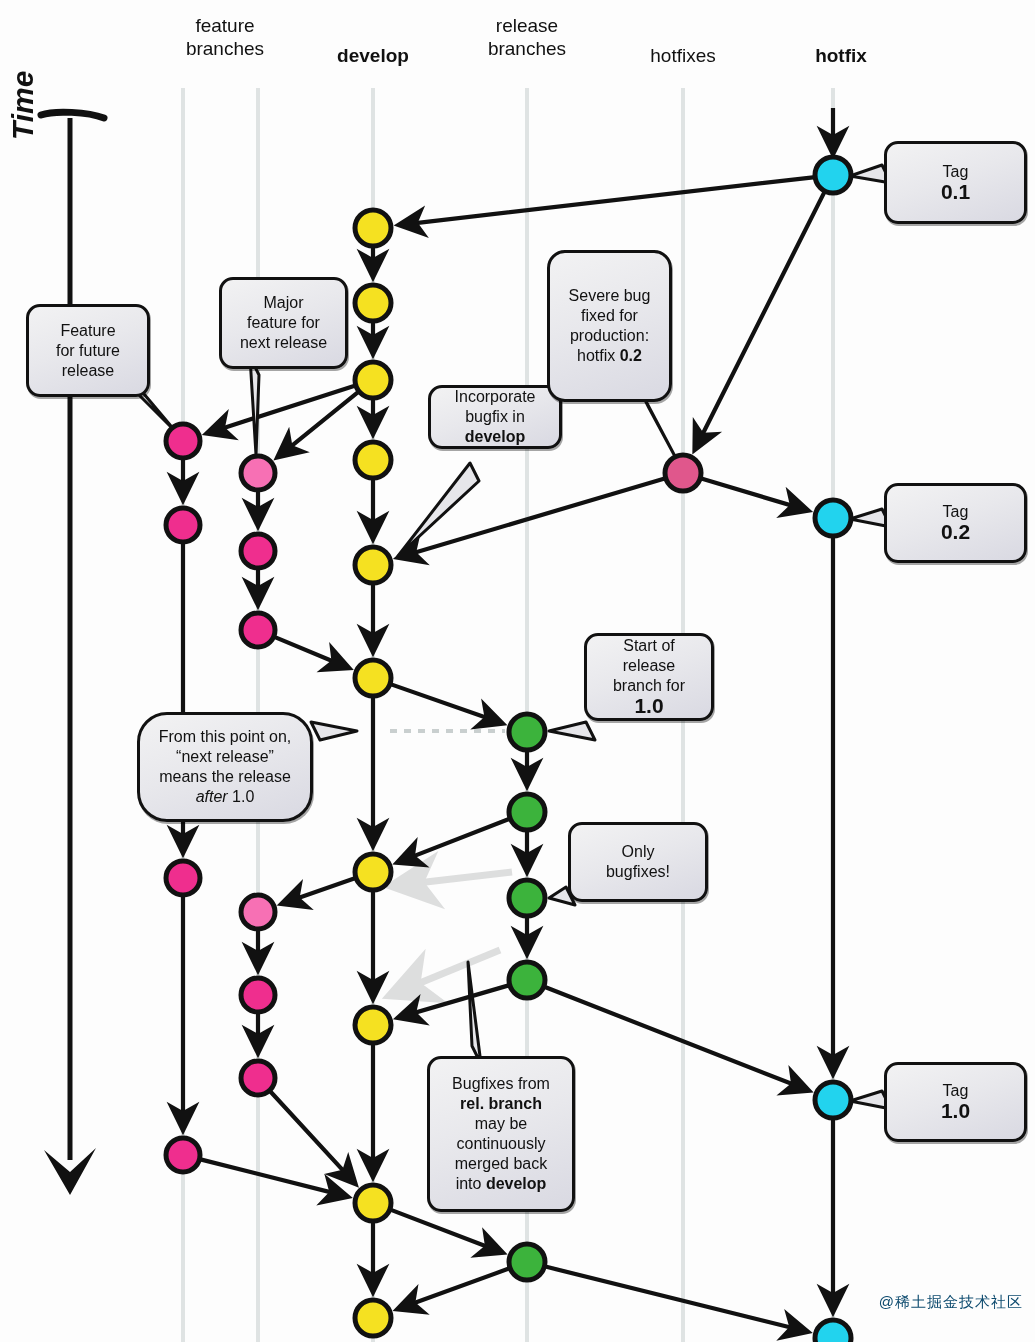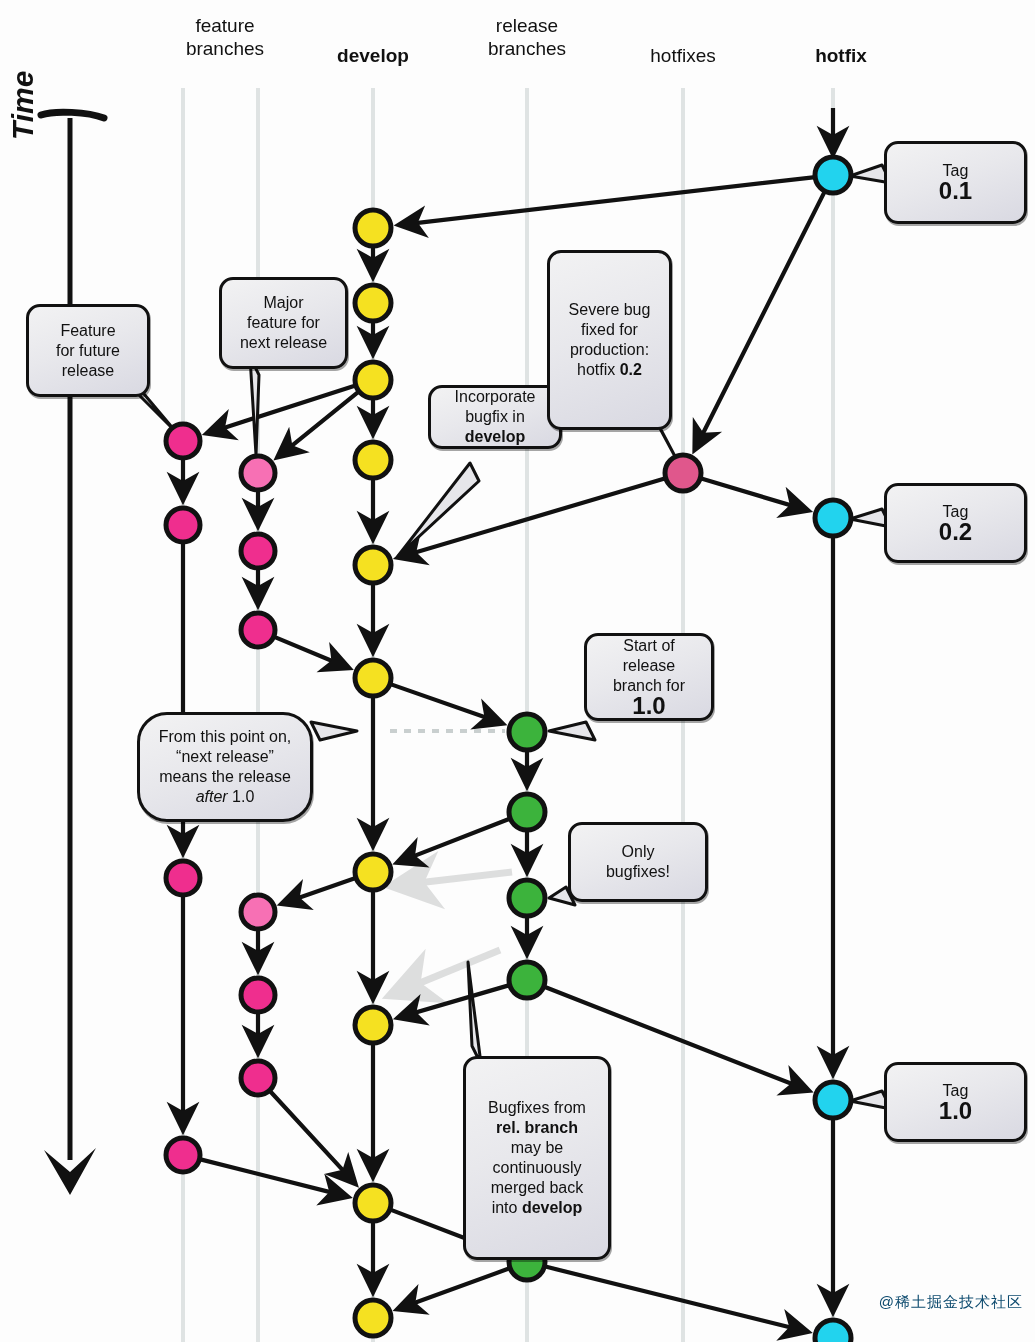--- a/index.html
+++ b/index.html
@@ -13,21 +13,21 @@
   .time-label{position:absolute;left:6px;top:140px;font-size:30px;font-style:italic;font-weight:bold;color:#111;
      transform:rotate(-90deg);transform-origin:left top;}
 
   .callout{position:absolute;border:3px solid #111;border-radius:14px;
      background:linear-gradient(160deg,#f2f2f3 0%,#e8e8ec 45%,#d9d9e2 100%);
      color:#111;font-size:16px;line-height:20px;text-align:center;
      display:flex;align-items:center;justify-content:center;padding:8px 10px;box-sizing:border-box;
      box-shadow:1px 2px 0 rgba(0,0,0,.35);}
   .callout b{font-weight:bold;}
   .callout i{font-style:italic;}
-  .callout .big{font-size:24px;font-weight:bold;}
+  .callout .big{font-size:21px;font-weight:bold;}
 
   .watermark{position:absolute;right:12px;bottom:30px;color:#0c4a6e;font-size:15px;letter-spacing:1px;}
 </style>
 </head>
 <body>
 
 <div id="stage">
 
   <svg id="svg" viewBox="0 0 1035 1342">
     <defs>
@@ -219,40 +219,40 @@
   <div id="callouts">
       <div class="callout" style="left: 26px; top: 304px; width: 124px; height: 93px;">
         <div>Feature<br>for future<br>release</div>
       </div>
       <div class="callout" style="left: 171px; top: 277px; width: 129px; height: 92px; margin-left: 48px;">
         <div>Major<br>feature for<br>next release</div>
       </div>
       <div class="callout" style="left: 428px; top: 385px; width: 134px; height: 64px;">
         <div>Incorporate<br>bugfix in<br><b>develop</b></div>
       </div>
-      <div class="callout" style="left: 547px; top: 250px; width: 125px; height: 180px;">
+      <div class="callout" style="left: 547px; top: 250px; width: 125px; height: 152px; border-radius: 18px;">
         <div>Severe bug<br>fixed for<br>production:<br>hotfix <b>0.2</b></div>
       </div>
       <div class="callout" style="left: 884px; top: 141px; width: 143px; height: 83px;">
         <div>Tag<br><span class="big">0.1</span></div>
       </div>
       <div class="callout" style="left: 884px; top: 483px; width: 143px; height: 80px;">
         <div>Tag<br><span class="big">0.2</span></div>
       </div>
       <div class="callout" style="left: 884px; top: 1062px; width: 143px; height: 80px;">
         <div>Tag<br><span class="big">1.0</span></div>
       </div>
       <div class="callout" style="left: 137px; top: 712px; width: 176px; height: 110px; border-radius: 30px;">
         <div>From this point on,<br>“next release”<br>means the release<br><i>after</i> 1.0</div>
       </div>
       <div class="callout" style="left: 584px; top: 633px; width: 130px; height: 88px;">
         <div>Start of<br>release<br>branch for<br><span class="big">1.0</span></div>
       </div>
       <div class="callout" style="left: 568px; top: 822px; width: 140px; height: 80px;">
         <div>Only<br>bugfixes!</div>
       </div>
-      <div class="callout" style="left: 427px; top: 1056px; width: 148px; height: 204px; margin-left: 36px;">
+      <div class="callout" style="left: 427px; top: 1056px; width: 148px; height: 156px;">
         <div>Bugfixes from<br><b>rel. branch</b><br>may be<br>continuously<br>merged back<br>into <b>develop</b></div>
       </div>
     </div>
 
   <div class="watermark">@稀土掘金技术社区</div>
 </div>
 
 </body></html>

